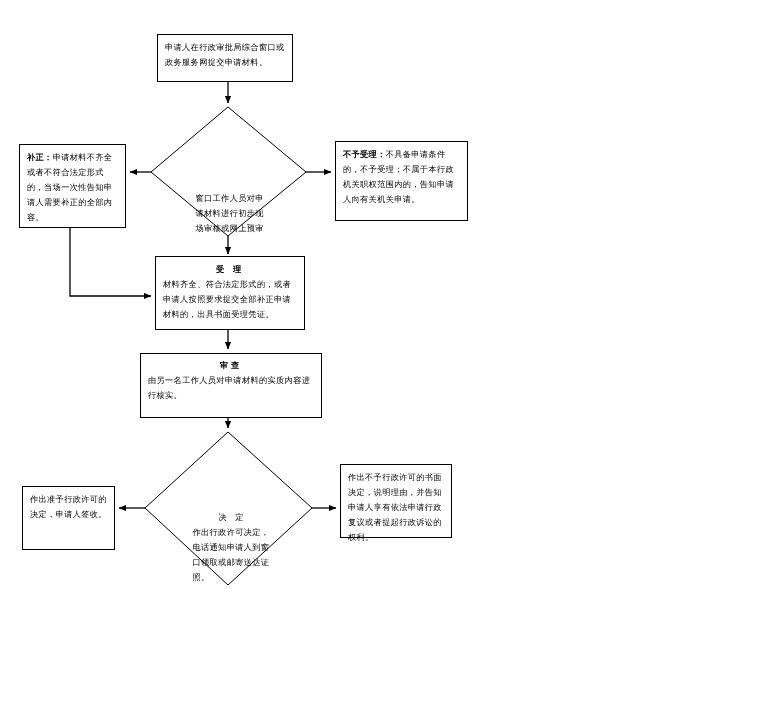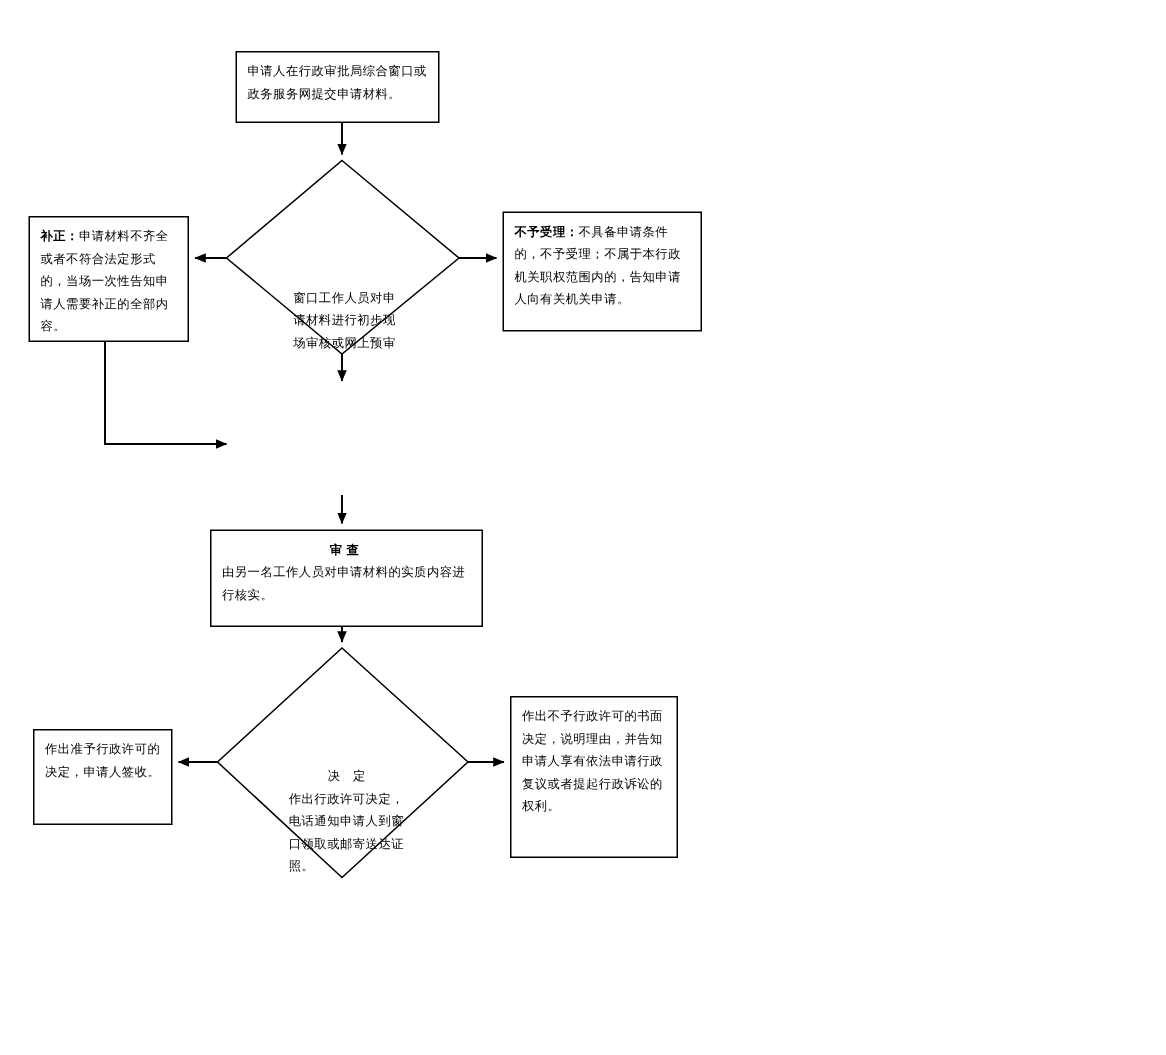--- a/index.html
+++ b/index.html
@@ -142,22 +142,28 @@
       <span class="lead">补正：</span><span>申请材料不齐全或者不符合法定形式的，当场一次性告知申请人需要补正的全部内容。</span>
     </div>
   </div>
 
   <div class="node box" style="left:335px; top:128px; width:133px; height:80px;margin-top:13px;">
     <div class="box-inner">
       <span class="lead">不予受理：</span><span>不具备申请条件的，不予受理；不属于本行政机关职权范围内的，告知申请人向有关机关申请。</span>
     </div>
   </div>
 
+  <div class="node box" style="left:155px; top:256px; width:150px; height:74px;">
+    <div class="box-inner">
+      <span class="node-title">受 理</span>
+      <span class="body-text">材料齐全、符合法定形式的，或者申请人按照要求提交全部补正申请材料的，出具书面受理凭证。</span>
+    </div>
+  </div>
 
-  <div class="node box" style="left:140px; top:353px; width:182px; height:65px;">
+  <div class="node box" style="left:140px; top:353px; width:182px; height:65px;font-family:Liberation Mono, monospace;">
     <div class="box-inner">
       <span class="node-title">审查</span>
       <span class="body-text">由另一名工作人员对申请材料的实质内容进行核实。</span>
     </div>
   </div>
 
   <div class="diamond-wrap" style="left:145px; top:432px; width:167px; height:153px;">
     <div class="diamond-text">
       <div class="inner wide">
         <span class="dtitle">决 定</span>
@@ -165,19 +171,19 @@
       </div>
     </div>
   </div>
 
   <div class="node box" style="left:22px; top:486px; width:93px; height:64px;">
     <div class="box-inner">
       <span class="body-text">作出准予行政许可的决定，申请人签收。</span>
     </div>
   </div>
 
-  <div class="node box" style="left:340px; top:464px; width:112px; height:108px;">
+  <div class="node box" style="left:340px; top:464px; width:112px; height:74px;">
     <div class="box-inner">
       <span class="body-text">作出不予行政许可的书面决定，说明理由，并告知申请人享有依法申请行政复议或者提起行政诉讼的权利。</span>
     </div>
   </div>
 
 </div>
 
 </body></html>

